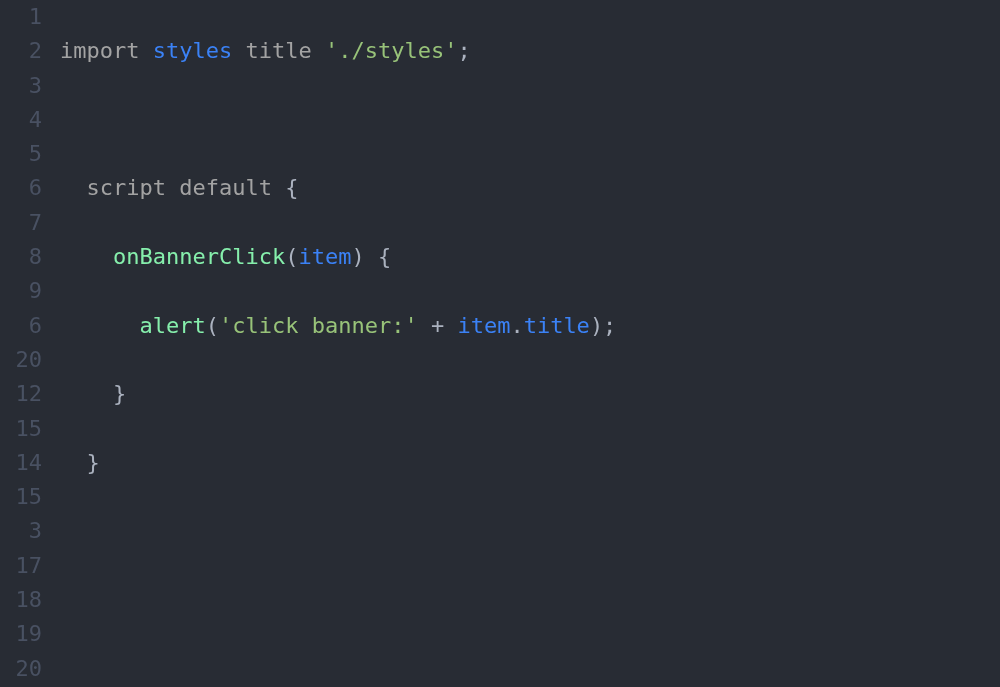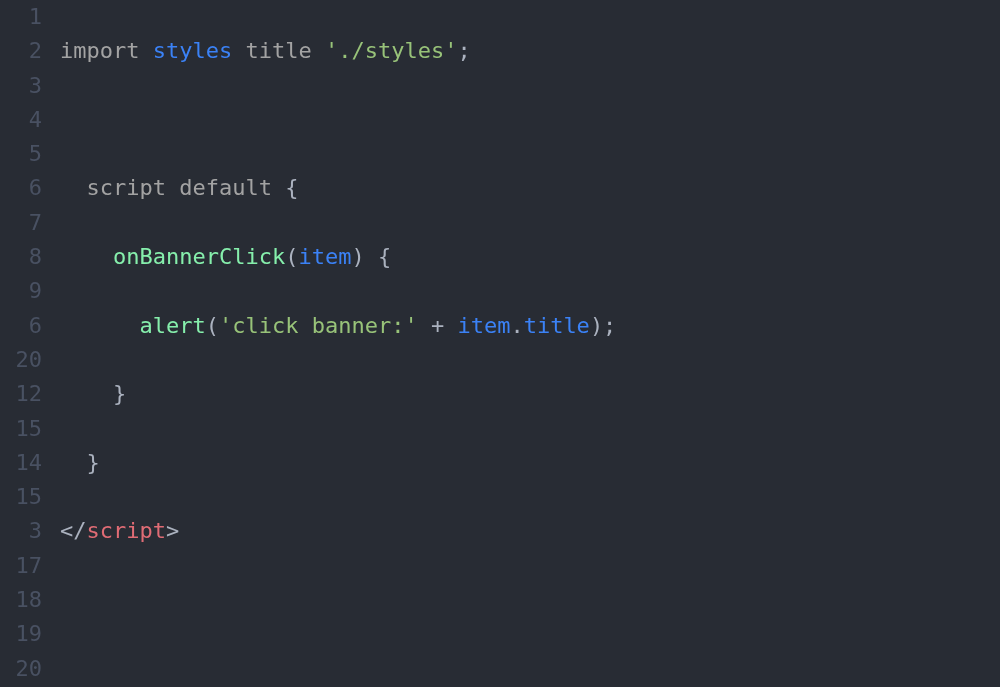--- a/index.html
+++ b/index.html
@@ -61,21 +61,20 @@
 </div>
 
 <div class="code">
 <span class="line"><span class="tok-keyword">import</span> <span class="tok-var">styles</span> <span class="tok-keyword">title</span> <span class="tok-string">'./styles'</span><span class="tok-punct">;</span></span>
 <span class="line"></span>
 <span class="line">  <span class="tok-keyword">script</span> <span class="tok-keyword">default</span><span class="tok-punct"> {</span></span>
 <span class="line">    <span class="tok-fn">onBannerClick</span><span class="tok-punct">(</span><span class="tok-var">item</span><span class="tok-punct">) {</span></span>
 <span class="line">      <span class="tok-fn">alert</span><span class="tok-punct">(</span><span class="tok-string">'click banner:'</span><span class="tok-punct"> + </span><span class="tok-var">item</span><span class="tok-punct">.</span><span class="tok-var">title</span><span class="tok-punct">);</span></span>
 <span class="line">    <span class="tok-punct">}</span></span>
 <span class="line">  <span class="tok-punct">}</span></span>
-<span class="line"><span class="tok-punct">&lt;/</span><span class="tok-tag">script</span><span class="tok-punct">&gt;</span></span>
 <span class="line"></span>
 
 
 
 
 
 
 
 
 

